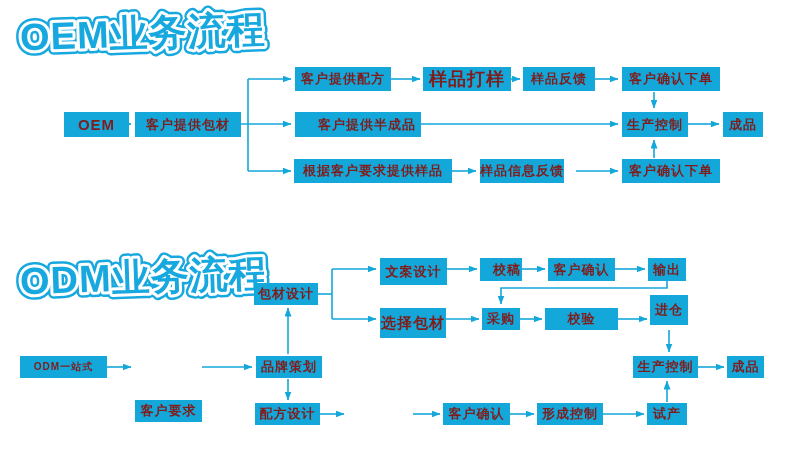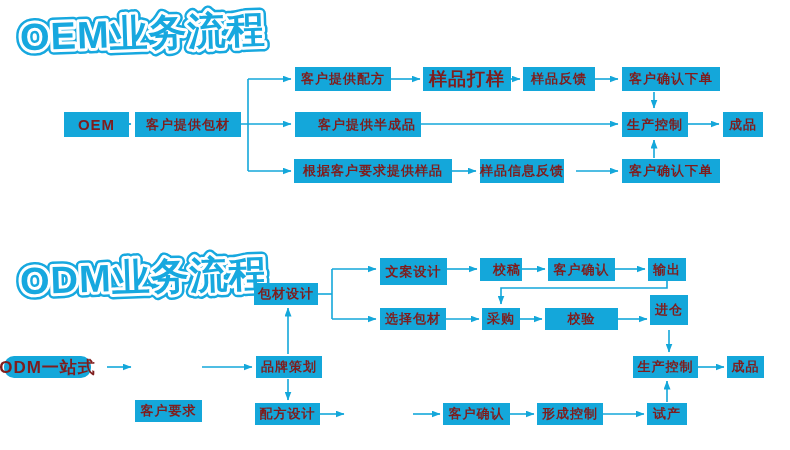--- a/index.html
+++ b/index.html
@@ -100,25 +100,25 @@
     <div class="node" style="left: 622px; top: 112px; width: 66px; height: 25px; font-size: 13px;">生产控制</div>
     <div class="node" style="left: 723px; top: 112px; width: 40px; height: 25px; font-size: 13px;">成品</div>
     <div class="node" style="left: 294px; top: 159px; width: 158px; height: 24px; font-size: 13px;">根据客户要求提供样品</div>
     <div class="node" style="left: 480px; top: 159px; width: 84px; height: 24px; font-size: 13px;">样品信息反馈</div>
     <div class="node" style="left: 622px; top: 159px; width: 98px; height: 24px; font-size: 13px;">客户确认下单</div>
     <div class="node" style="left: 380px; top: 258px; width: 67px; height: 27px; font-size: 13px;">文案设计</div>
     <div class="node" style="left: 480px; top: 258px; width: 42px; height: 23px; font-size: 13px; padding-left: 12px;">校稿</div>
     <div class="node" style="left: 548px; top: 258px; width: 67px; height: 23px; font-size: 13px;">客户确认</div>
     <div class="node" style="left: 648px; top: 258px; width: 38px; height: 23px; font-size: 13px;">输出</div>
     <div class="node" style="left: 254px; top: 283px; width: 64px; height: 22px; font-size: 13px;">包材设计</div>
-    <div class="node" style="left: 380px; top: 308px; width: 66px; height: 22px; font-size: 13px;">选择包材</div>
+    <div class="node" style="left: 380px; top: 308px; width: 66px; height: 30px; font-size: 15px;">选择包材</div>
     <div class="node" style="left: 482px; top: 308px; width: 38px; height: 22px; font-size: 13px;">采购</div>
     <div class="node" style="left: 545px; top: 308px; width: 73px; height: 22px; font-size: 13px;">校验</div>
     <div class="node" style="left: 650px; top: 295px; width: 38px; height: 30px; font-size: 13px;">进仓</div>
-    <div class="node" style="left: 4px; top: 356px; width: 87px; height: 22px; font-size: 17px; border-radius: 10px;">ODM一站式</div>
+    <div class="node" style="left: 20px; top: 356px; width: 87px; height: 22px; font-size: 10px;">ODM一站式</div>
     <div class="node" style="left: 135px; top: 356px; width: 67px; height: 22px; font-size: 13px; margin-top: 44px;">客户要求</div>
     <div class="node" style="left: 256px; top: 356px; width: 66px; height: 22px; font-size: 13px;">品牌策划</div>
     <div class="node" style="left: 633px; top: 356px; width: 65px; height: 22px; font-size: 13px;">生产控制</div>
     <div class="node" style="left: 727px; top: 356px; width: 37px; height: 22px; font-size: 13px;">成品</div>
     <div class="node" style="left: 255px; top: 403px; width: 65px; height: 22px; font-size: 13px;">配方设计</div>
     <div class="node" style="left: 443px; top: 403px; width: 67px; height: 22px; font-size: 13px;">客户确认</div>
     <div class="node" style="left: 537px; top: 403px; width: 66px; height: 22px; font-size: 13px;">形成控制</div>
     <div class="node" style="left: 647px; top: 403px; width: 40px; height: 22px; font-size: 13px;">试产</div>
   </div>
 

